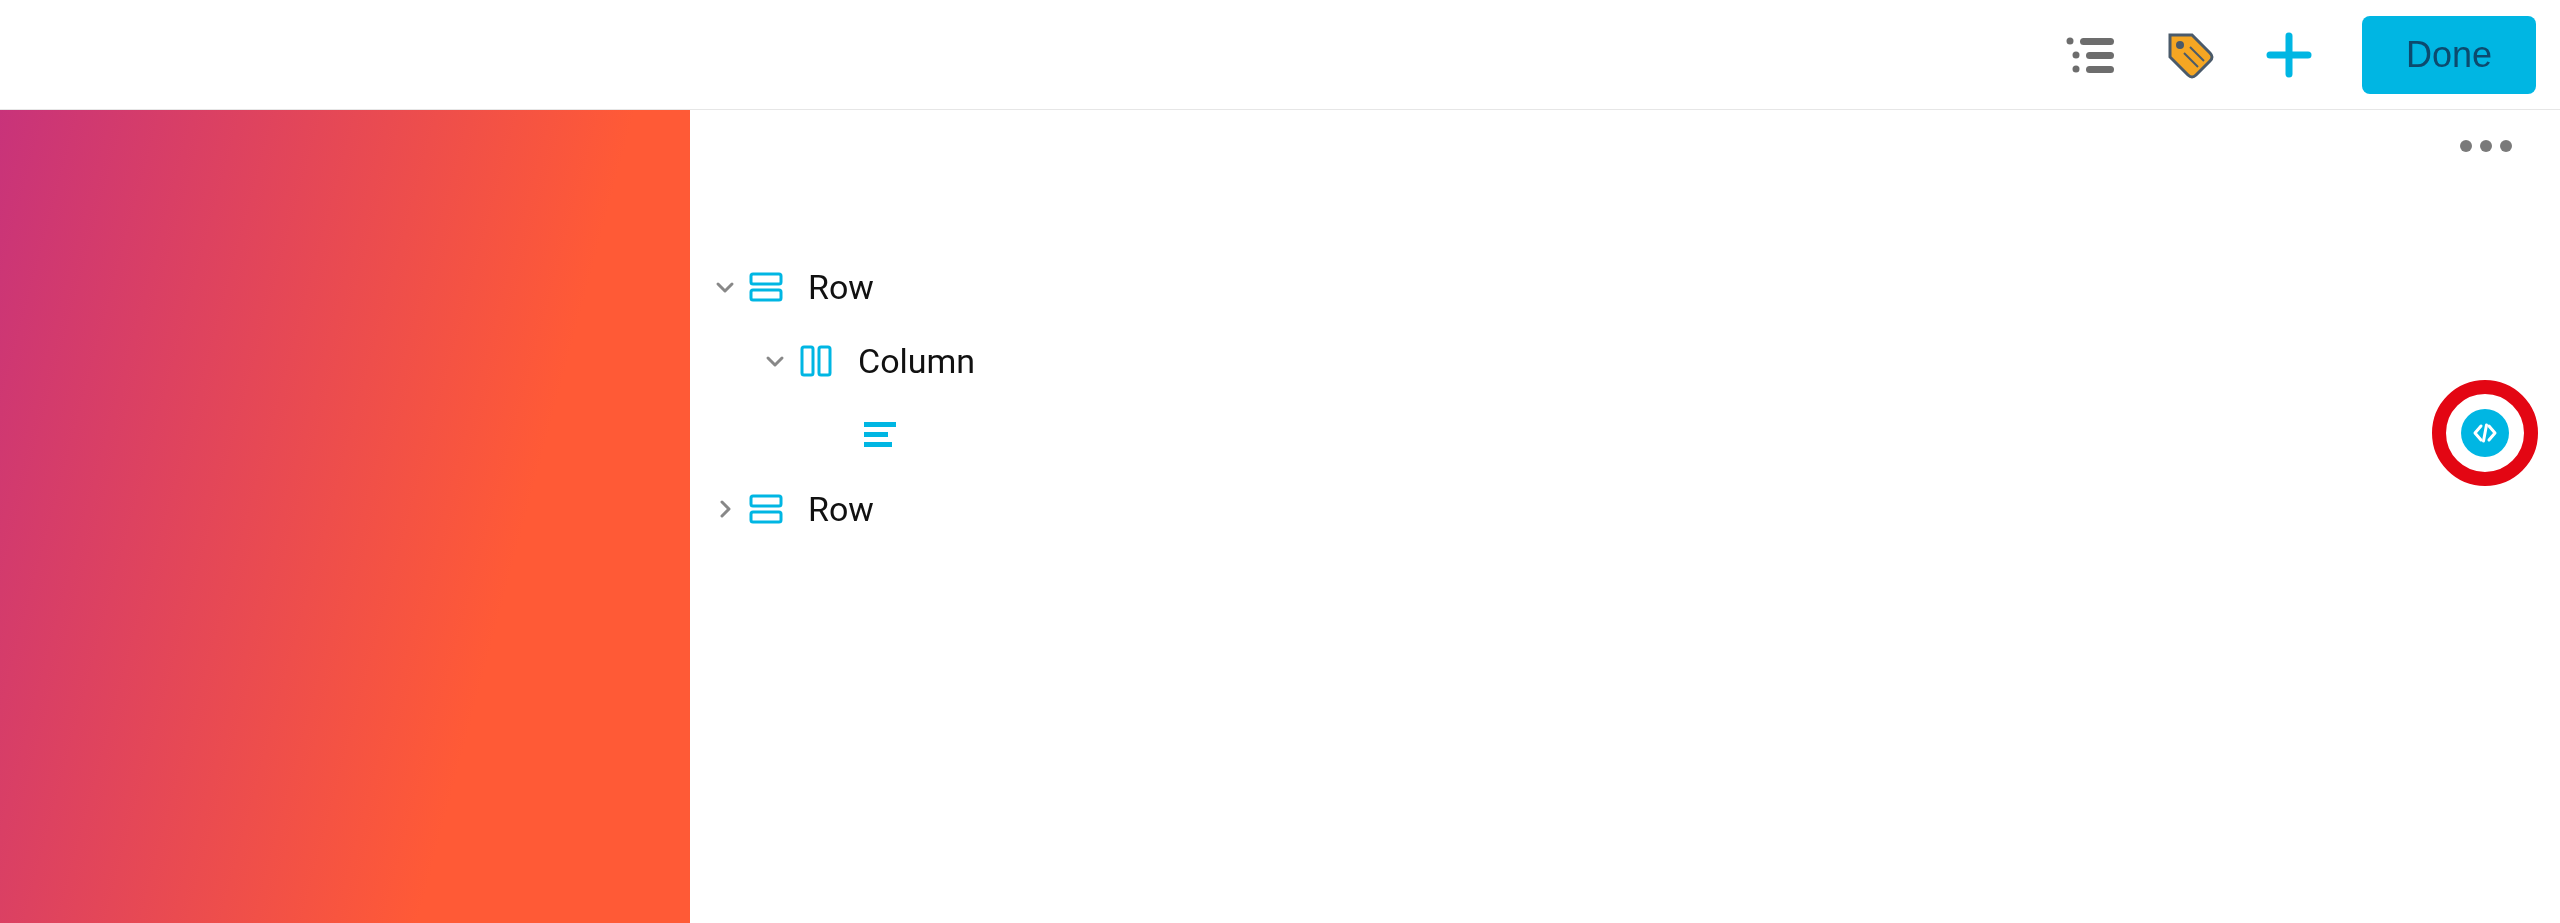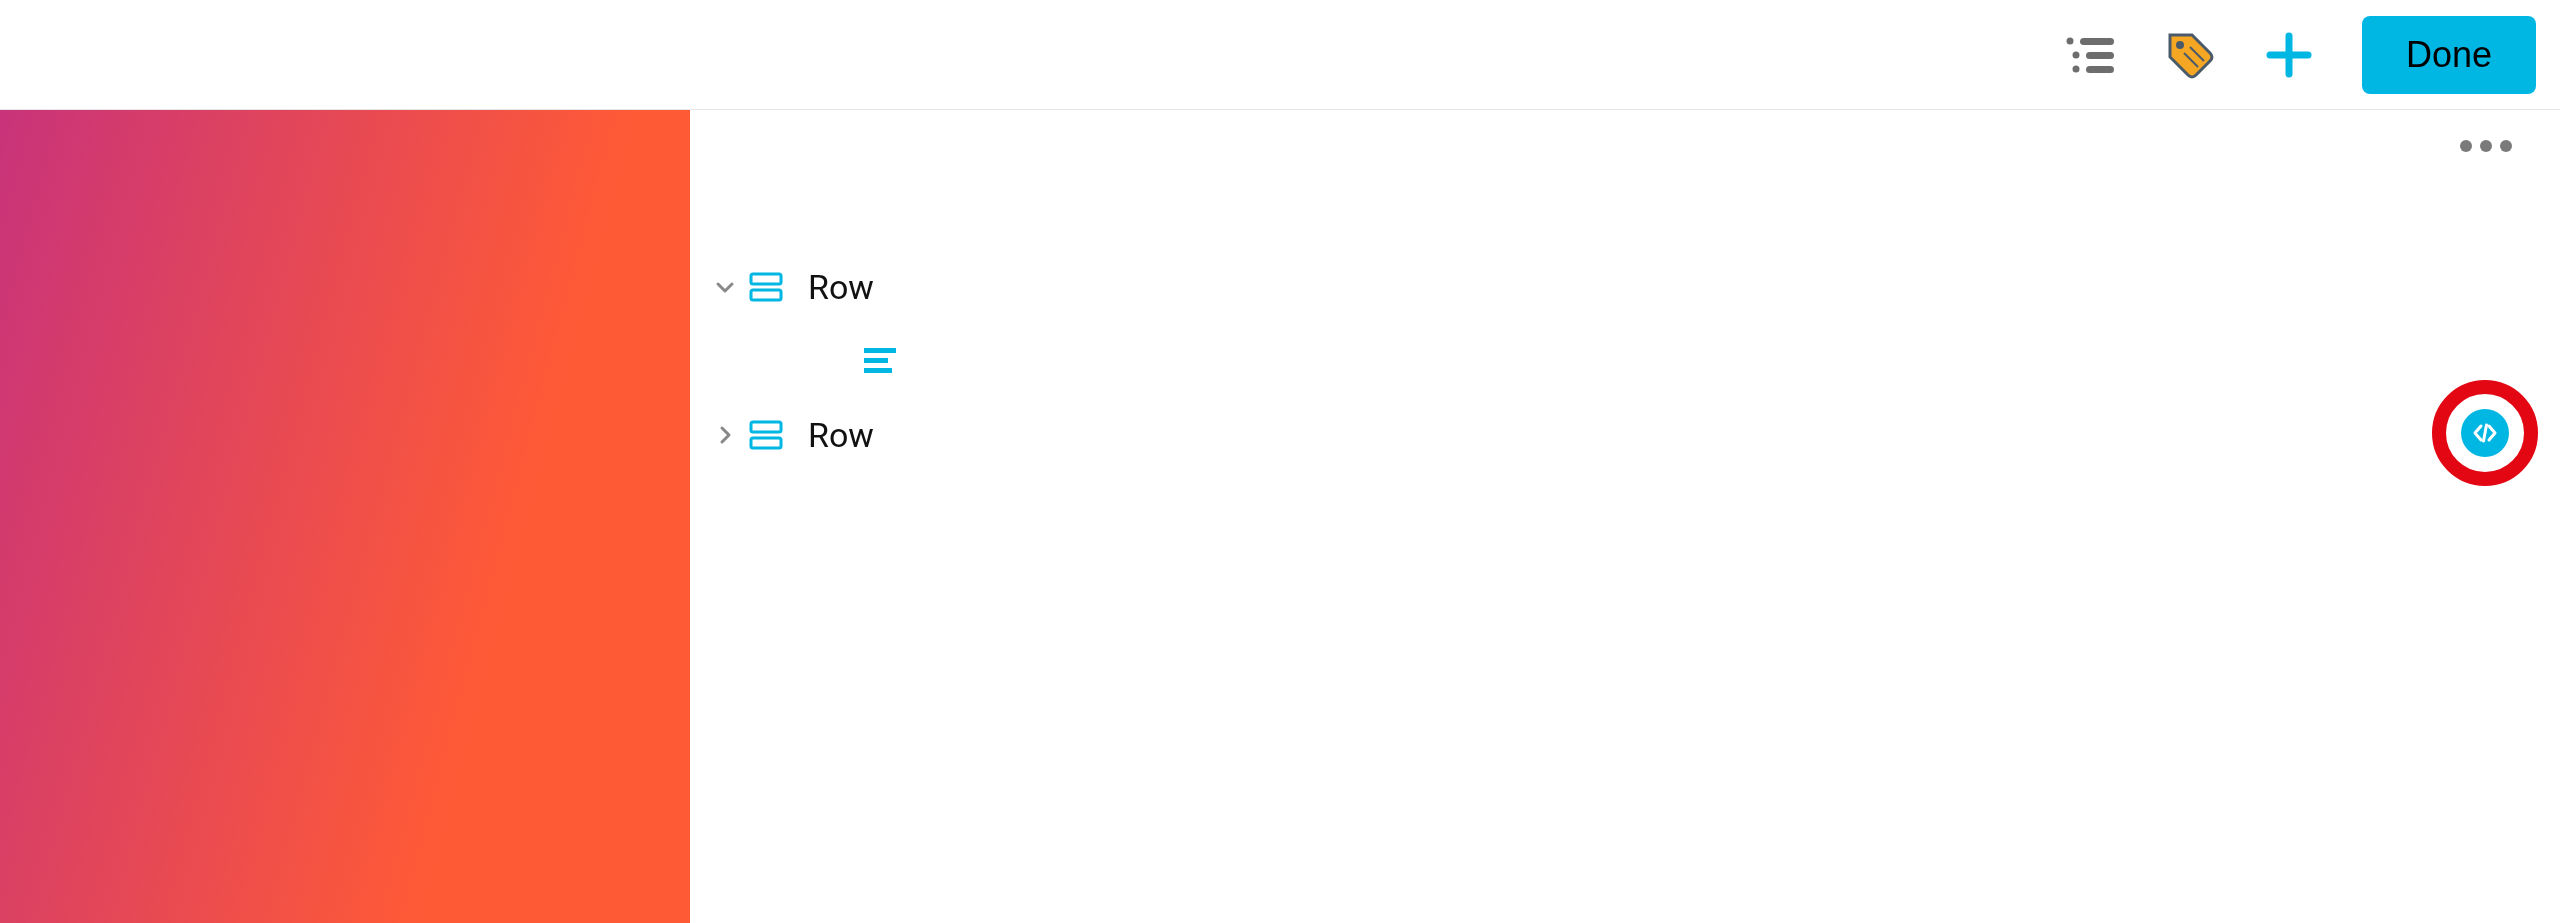--- a/index.html
+++ b/index.html
@@ -31,21 +31,21 @@
 
   .toolbar-icon-btn {
     display: flex;
     align-items: center;
     justify-content: center;
     cursor: pointer;
   }
 
   .done-btn {
     background: #00b6e3;
-    color: #000000;
+    color: #0c4a6e;
     font-size: 36px;
     font-weight: 400;
     padding: 18px 44px;
     border-radius: 8px;
     border: none;
     cursor: pointer;
   }
 
   
   .main {
@@ -204,20 +204,34 @@
         </span>
         <span class="row-icon">
           <svg width="36" height="36" viewBox="0 0 36 36">
             <rect x="3" y="5" width="30" height="10" rx="2" fill="none" stroke="#00b6e3" stroke-width="3"></rect>
             <rect x="3" y="21" width="30" height="10" rx="2" fill="none" stroke="#00b6e3" stroke-width="3"></rect>
           </svg>
         </span>
         <span class="label">Row</span>
       </div>
 
+      <div class="tree-row indent-1">
+        <span class="chevron">
+          <svg width="22" height="22" viewBox="0 0 22 22">
+              <path d="M4 8 L11 15 L18 8" fill="none" stroke="#888" stroke-width="3" stroke-linecap="round" stroke-linejoin="round"></path>
+            </svg>
+        </span>
+        <span class="row-icon">
+          <svg width="36" height="36" viewBox="0 0 36 36">
+            <rect x="4" y="4" width="11" height="28" rx="2" fill="none" stroke="#00b6e3" stroke-width="3"></rect>
+            <rect x="21" y="4" width="11" height="28" rx="2" fill="none" stroke="#00b6e3" stroke-width="3"></rect>
+          </svg>
+        </span>
+        <span class="label">Column</span>
+      </div>
 
       <div class="tree-row indent-2">
         <span class="chevron"></span>
         <span class="row-icon">
           <svg width="36" height="30" viewBox="0 0 36 30">
             <rect x="2" y="2" width="32" height="5" fill="#00b6e3"></rect>
             <rect x="2" y="12" width="24" height="5" fill="#00b6e3"></rect>
             <rect x="2" y="22" width="28" height="5" fill="#00b6e3"></rect>
           </svg>
         </span>

